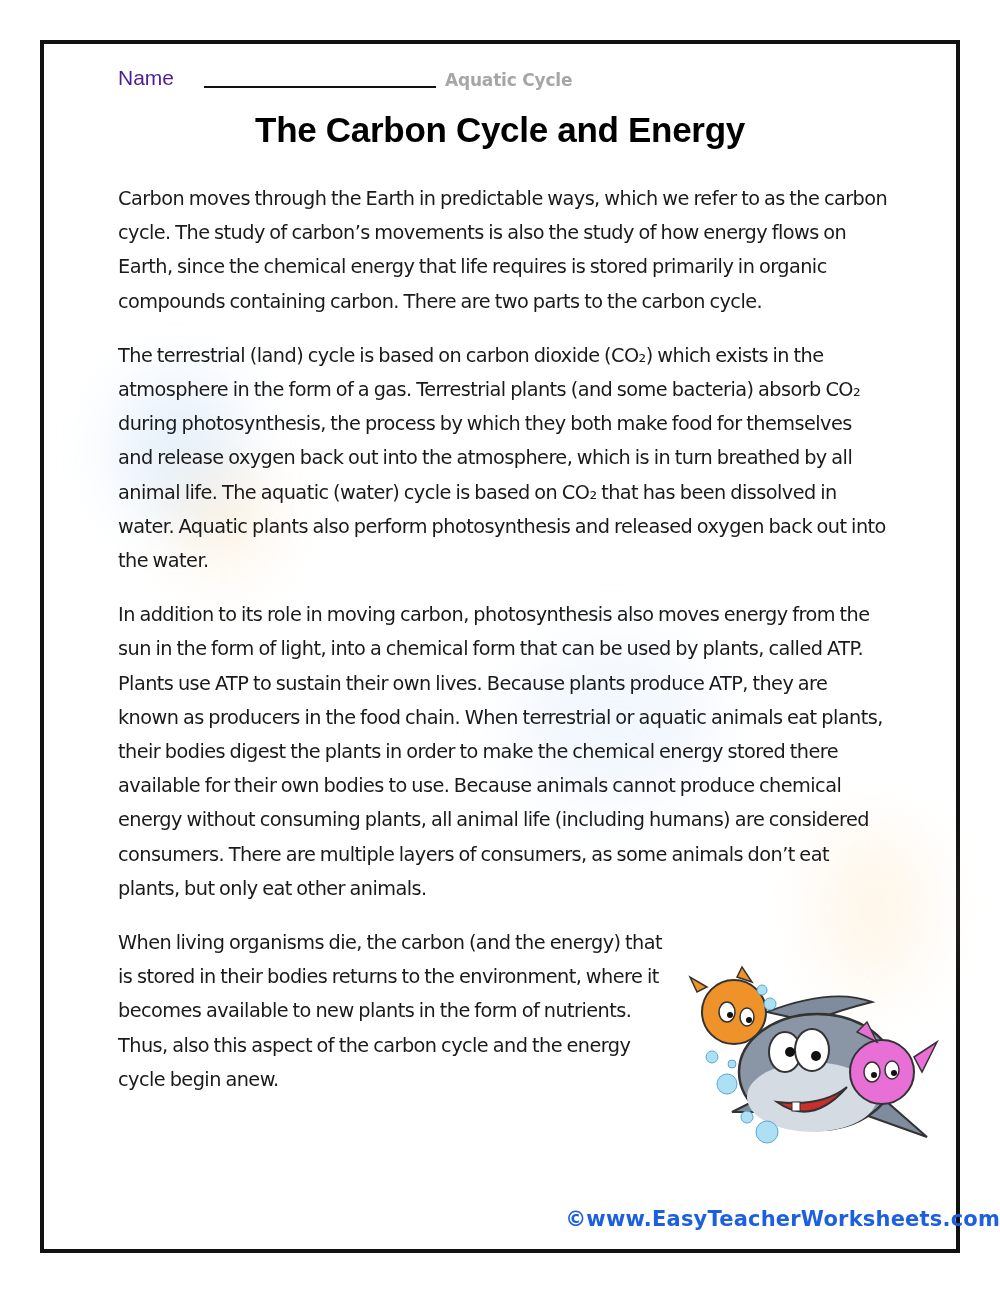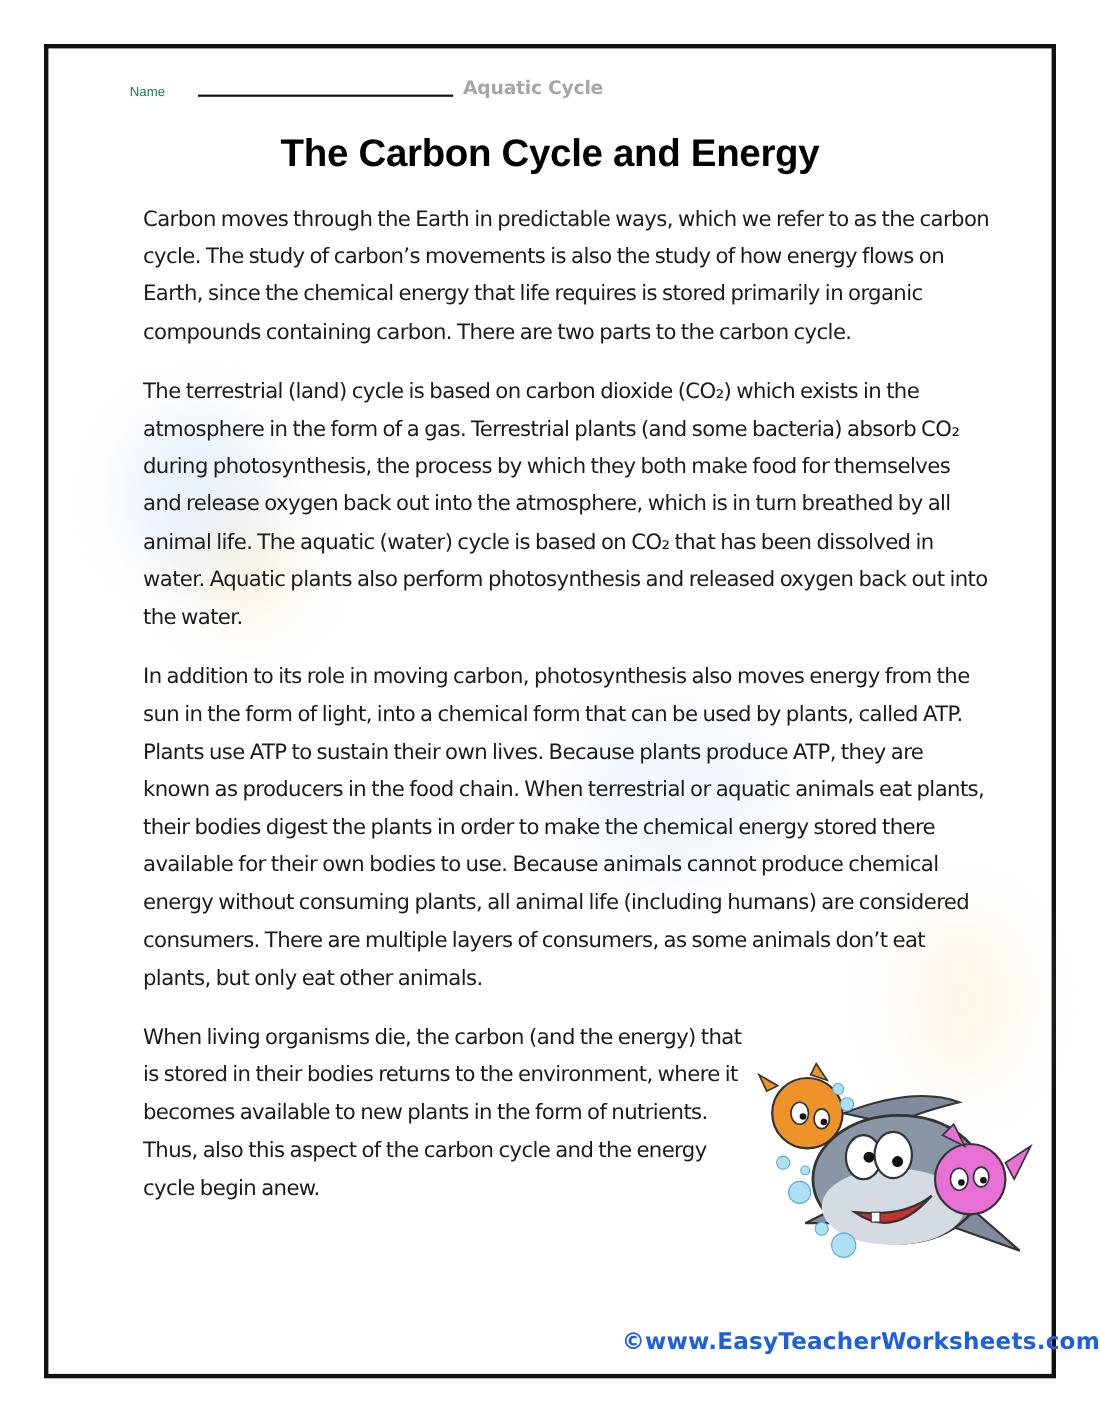--- a/index.html
+++ b/index.html
@@ -9,36 +9,36 @@
       border: 4px solid #111111; background: #ffffff;
     }
     .watermark {
       position: absolute; border-radius: 50%; filter: blur(30px); opacity: 0.35;
     }
     .name-row {
       position: absolute; left: 118px; top: 60px; height: 30px;
       display: flex; align-items: flex-end;
       font-family: "Liberation Sans", sans-serif;
     }
-    .name-label { font-size: 12px; color: #15803d; }
+    .name-label { font-size: 21px; color: #4c1d95; }
     .name-line {
       width: 232px; height: 0; border-bottom: 2px solid #111;
       margin-left: 30px; margin-bottom: 2px;
     }
     .subject {
       margin-left: 9px; font-size: 17px; font-weight: bold; color: #a6a6a6;
       font-family: "DejaVu Sans", sans-serif; letter-spacing: -0.2px;
     }
     .title {
-      position: absolute; left: 0; top: 120px; width: 1000px; text-align: center;
+      position: absolute; left: 0; top: 110px; width: 1000px; text-align: center;
       font-family: "Liberation Sans", sans-serif; font-weight: bold; font-size: 35px;
       color: #000; letter-spacing: -0.3px;
     }
     .body-text {
-      position: absolute; left: 130px; top: 182px; width: 770px;
+      position: absolute; left: 118px; top: 182px; width: 770px;
       font-family: "DejaVu Sans", sans-serif; font-size: 19.3px; line-height: 34.2px;
       color: #1a1a1a; letter-spacing: -0.55px; word-spacing: -1px;
     }
     .para { margin: 0 0 20px 0; }
     .para.last { width: 560px; }
     .illustration {
       position: absolute; left: 682px; top: 962px; width: 275px; height: 198px;
     }
     .footer {
       position: absolute; left: 0; top: 1207px; width: 1000px; text-align: right;

